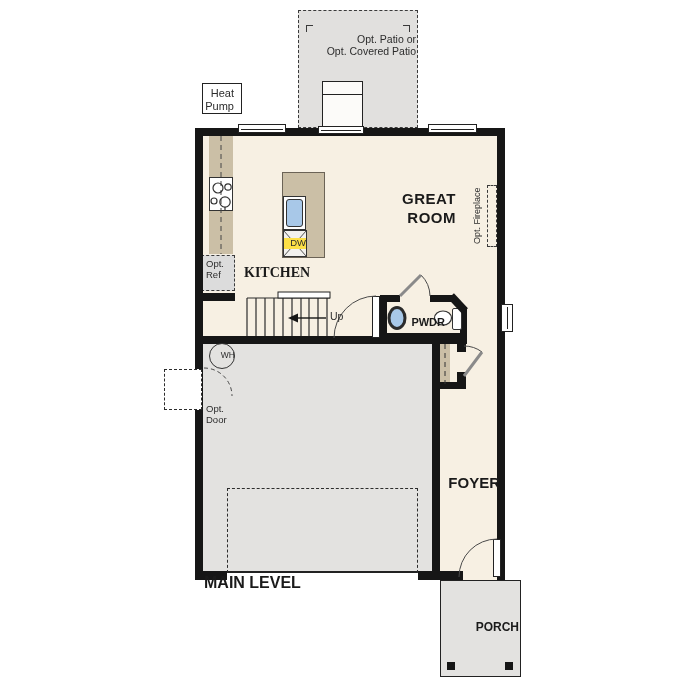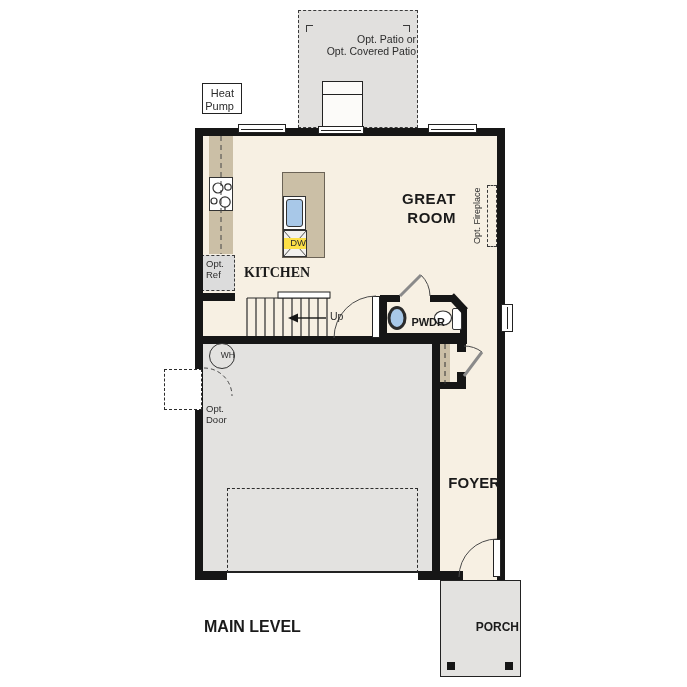--- a/index.html
+++ b/index.html
@@ -162,15 +162,15 @@
     <line x1="445" y1="344" x2="445" y2="384" stroke="#333" stroke-width="1" stroke-dasharray="5,4"></line>
   </svg>
 
   <div class="lbl b ctr" style="left:348px;top:190px;width:108px;font-size:15px;letter-spacing:0.5px;line-height:1.25;">GREAT
 ROOM</div>
   <div class="lbl b" style="left:244px;top:265px;font-size:14px;font-family:Liberation Serif, serif;">KITCHEN</div>
   <div class="lbl b ctr" style="left:403px;top:316px;width:42px;font-size:11px;">PWDR</div>
   <div class="lbl" style="left:330px;top:310px;font-size:10.5px;color:#2c2c2c;">Up</div>
   <div class="lbl b ctr" style="left:448px;top:474px;width:52px;font-size:15px;">FOYER</div>
   <div class="lbl b ctr" style="left:442px;top:621px;width:77px;font-size:12px;">PORCH</div>
-  <div class="lbl b" style="left:204px;top:618px;font-size:16px;">MAIN LEVEL</div>
+  <div class="lbl b" style="left:204px;top:574px;font-size:16px;">MAIN LEVEL</div>
   <div class="lbl ctr" style="left:284px;top:238px;width:22px;font-size:9.5px;background:#fde047;color:#2c2c2c;">DW</div>
 </div>
 
 </body></html>

